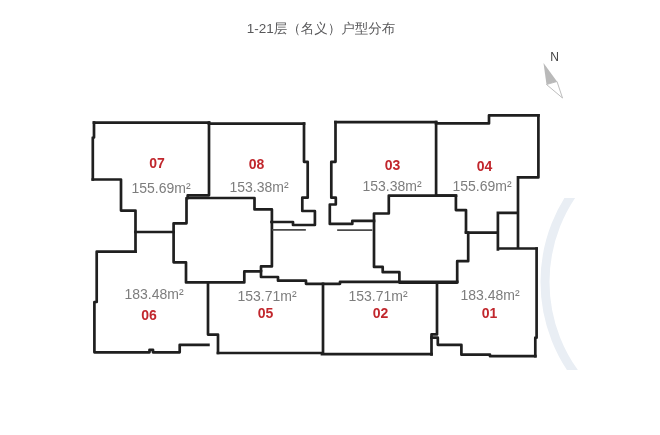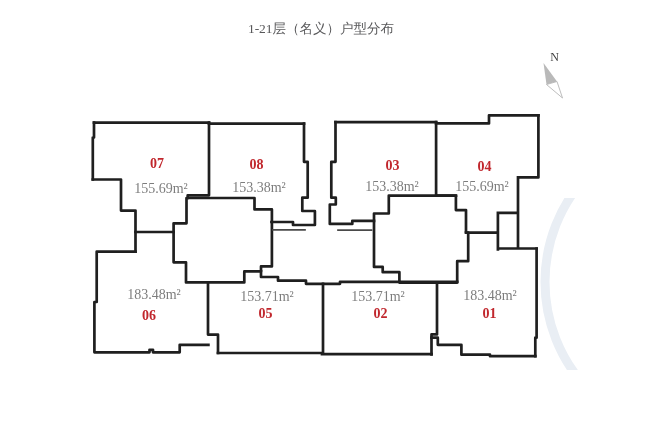--- a/index.html
+++ b/index.html
@@ -1,17 +1,17 @@
 <!DOCTYPE html>
 <html><head>
 <meta charset="utf-8">
 <style>
   html,body{margin:0;padding:0;background:#ffffff;}
   #stage{position:relative;width:660px;height:435px;background:#fde047;overflow:hidden;
-         font-family:Liberation Serif, serif;}
+         font-family:Liberation Sans, sans-serif;}
   svg{position:absolute;left:0;top:0;}
 </style>
 </head>
 <body>
 <div id="stage">
 <svg width="660" height="435" viewBox="0 0 660 435">
 
   <rect x="0" y="0" width="660" height="435" fill="#ffffff"></rect>
 
   <defs>

